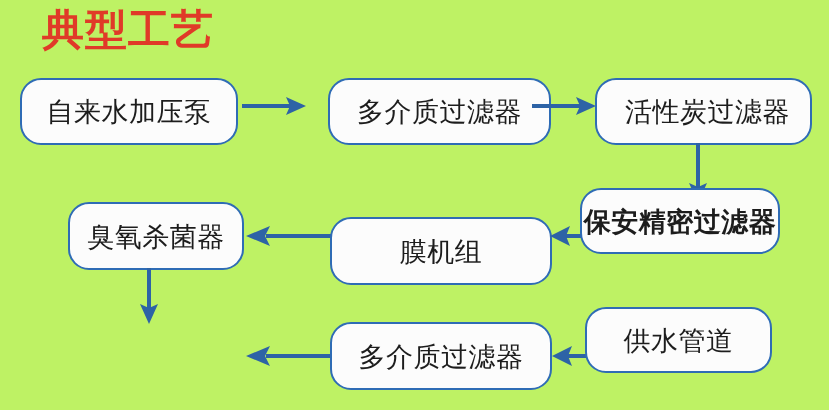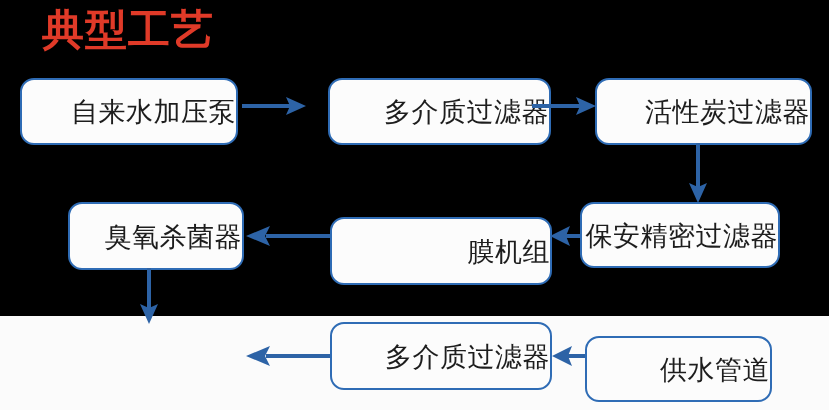--- a/index.html
+++ b/index.html
@@ -9,64 +9,64 @@
   body {
     width: 829px;
     height: 410px;
     background: #fbfbfb;
     font-family: "Liberation Sans", "DejaVu Sans", sans-serif;
     overflow: hidden;
   }
   #stage {
     position: relative;
     width: 829px;
-    height: 316px;
-    background: #000000;
+    height: 410px;
+    background: #bef264;
   }
   
   #chart-title {
     position: absolute;
     left: 42px;
     top: 6px;
     font-size: 42px;
     line-height: 48px;
     font-weight: bold;
     color: #e03a28;
     letter-spacing: 1px;
     white-space: nowrap;
   }
   
   .node {
     position: absolute;
     box-sizing: border-box;
     border: 2px solid #2f6cb5;
-    border-radius: 14px;
+    border-radius: 21px;
     background: #fcfcfc;
     display: flex;
     align-items: center;
-    justify-content: flex-end;
+    justify-content: center;
     color: #1d1d1d;
     font-size: 27px;
     line-height: 1;
     letter-spacing: 0.5px;
     white-space: nowrap;
     font-family: "DejaVu Sans", "Liberation Sans", sans-serif;
   }
   
   #node-raw-water-pump      { left: 20px;  top: 78px;  width: 218px; height: 67px; }
   #node-multimedia-filter   { left: 305px; top: 78px;  width: 223px; height: 67px; margin-left: 23px; }
   #node-activated-carbon    { left: 595px; top: 78px;  width: 217px; height: 67px; padding-left: 8px; }
   
   #node-ozone-sterilizer    { left: 68px;  top: 202px; width: 176px; height: 68px; }
   #node-membrane-unit       { left: 330px; top: 217px; width: 222px; height: 68px; }
-  #node-security-filter     { left: 580px; top: 202px; width: 200px; height: 66px; }
+  #node-security-filter     { left: 580px; top: 188px; width: 200px; height: 66px; font-weight: bold; }
   
   #node-water-tank          { left: 68px;  top: 322px; width: 176px; height: 68px; }
   #node-vfd-constant-press  { left: 330px; top: 322px; width: 222px; height: 68px; }
-  #node-supply-pipeline     { left: 585px; top: 336px; width: 187px; height: 66px; }
+  #node-supply-pipeline     { left: 585px; top: 307px; width: 187px; height: 66px; }
 
   
   .arrow {
     position: absolute;
     overflow: visible;
   }
   .arrow svg { display: block; }
 
   #arrow-pump-to-multimedia   { left: 240px; top: 88px;  width: 68px;  height: 36px; }
   #arrow-multimedia-to-carbon { left: 530px; top: 88px;  width: 68px;  height: 36px; }

